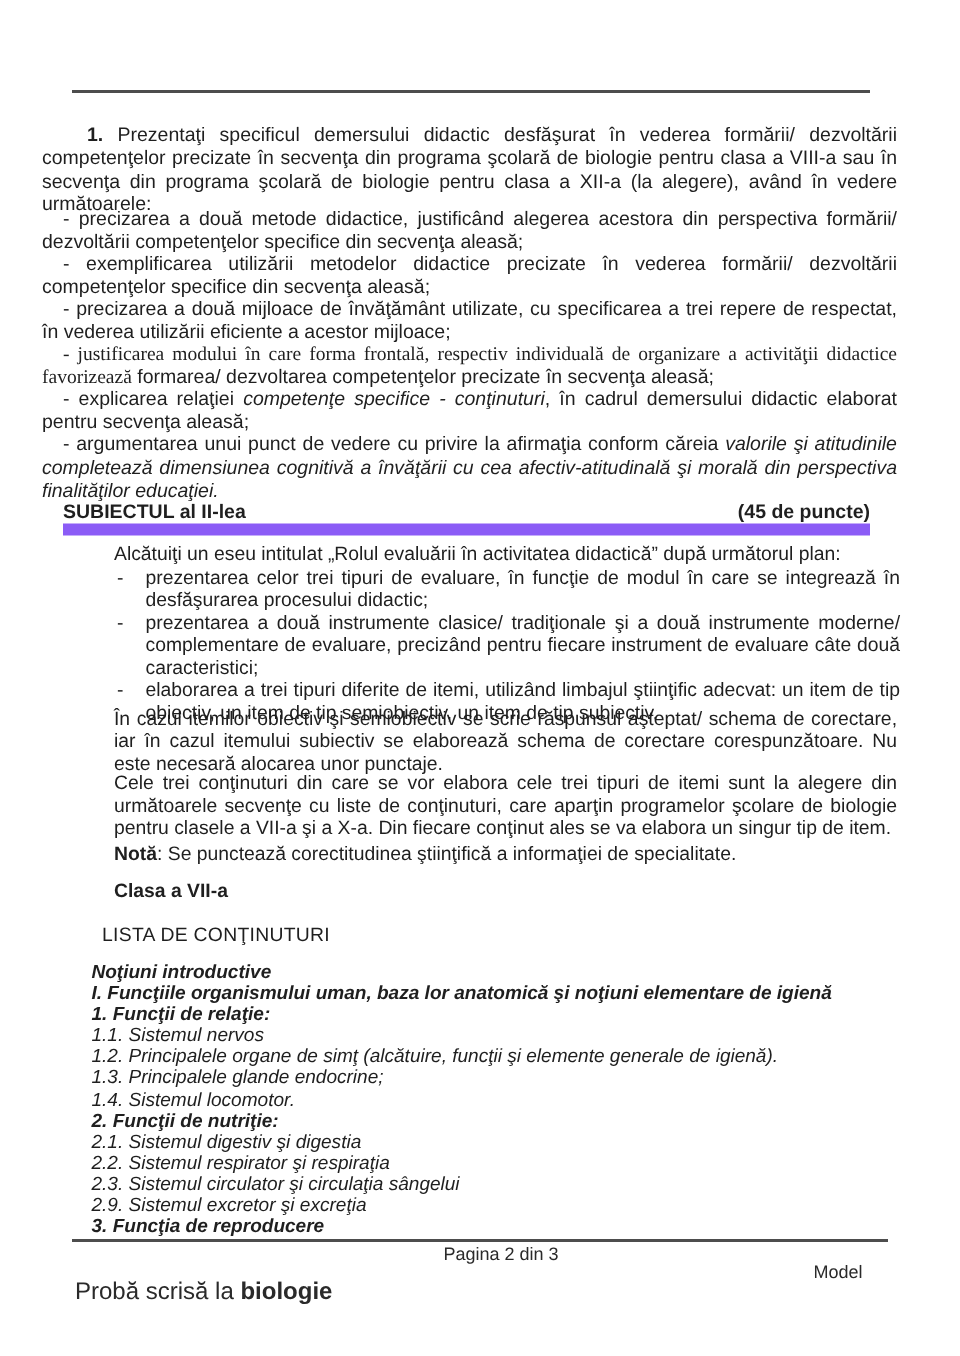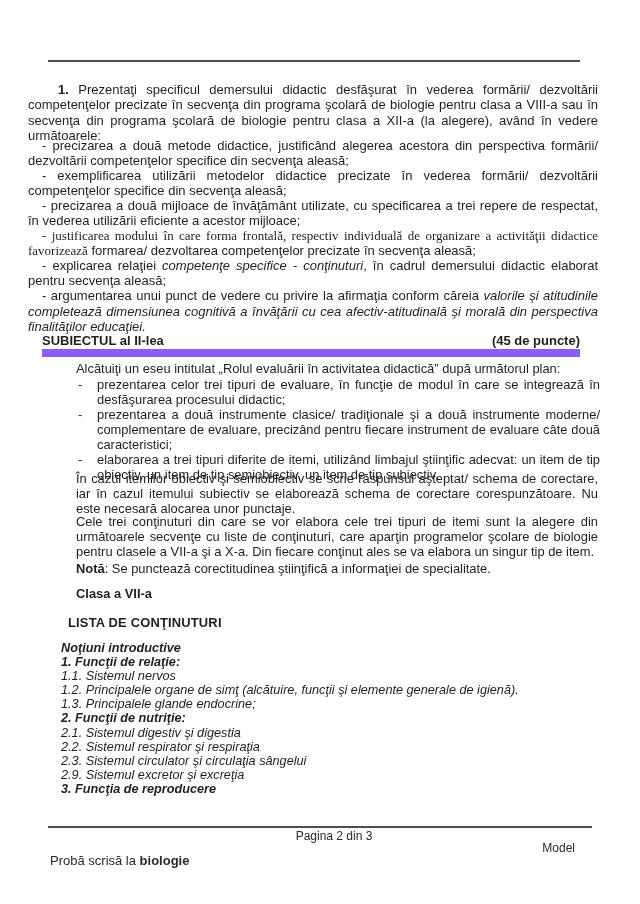--- a/index.html
+++ b/index.html
@@ -27,29 +27,29 @@
   .s2{font-size:12.9px;line-height:15px;}
   .s2-intro{left:76px;top:361px;width:524px;}
   .s2-items{left:78px;top:377px;width:522px;}
   .li{display:flex;}
   .li .dash{flex:none;width:19px;}
   .li .txt{flex:1;text-align:justify;}
   .s2-p1{left:76px;top:471px;width:522px;text-align:justify;}
   .s2-p2{left:76px;top:514px;width:522px;text-align:justify;}
   .nota{left:76px;top:561px;width:522px;}
   .clasa{left:76px;top:586px;font-weight:bold;}
-  .lista{left:68px;top:615px;font-weight:bold;letter-spacing:.2px;}
+  .lista{left:68px;top:615px;font-weight:normal;letter-spacing:.2px;}
   
   .contents{left:61px;top:641px;width:556px;font-style:italic;font-size:12.7px;line-height:14.1px;}
   .contents div{white-space:nowrap;}
   
   .ftr-rule{left:48px;top:826px;width:544px;height:2px;background:#4d4d4d;}
   .ftr-page{left:0;right:0;top:829px;text-align:center;font-size:12px;color:#2a2a2a;padding-left:28px;}
   .ftr-model{left:0;top:841px;width:575px;text-align:right;font-size:12px;color:#2a2a2a;}
-  .ftr-proba{left:50px;top:853px;font-size:13px;color:#2a2a2a;}
+  .ftr-proba{left:50px;top:853px;font-size:16px;color:#2a2a2a;}
 </style>
 </head>
 <body>
 
 <div class="page">
 
   <div class="abs hdr-rule"></div>
 
   <p class="abs p1">
       <span class="first"><span class="b">1.</span><span> Prezentaţi specificul demersului didactic desfăşurat în vederea formării/ dezvoltării competenţelor precizate în secvenţa din programa şcolară de biologie pentru clasa a VIII-a sau în secvenţa din programa şcolară de biologie pentru clasa a XII-a (la alegere), având în vedere următoarele:</span></span>
@@ -89,24 +89,26 @@
   <div class="abs s2 s2-p1">În cazul itemilor obiectiv şi semiobiectiv se scrie răspunsul aşteptat/ schema de corectare, iar în cazul itemului subiectiv se elaborează schema de corectare corespunzătoare. Nu este necesară alocarea unor punctaje.</div>
   <div class="abs s2 nota"><span class="b">Notă</span><span>: Se punctează corectitudinea ştiinţifică a informaţiei de specialitate.</span></div>
 
   <div class="abs s2 s2-p2">Cele trei conţinuturi din care se vor elabora cele trei tipuri de itemi sunt la alegere din următoarele secvenţe cu liste de conţinuturi, care aparţin programelor şcolare de biologie pentru clasele a VII-a şi a X-a. Din fiecare conţinut ales se va elabora un singur tip de item.</div>
 
   <div class="abs s2 clasa">Clasa a VII-a</div>
   <div class="abs s2 lista">LISTA DE CONŢINUTURI</div>
 
   <div class="abs contents">
     <div class="b">Noţiuni introductive</div>
+    <div class="b">I. Funcţiile organismului uman, baza lor anatomică şi noţiuni elementare de igienă</div>
     <div class="b">1. Funcţii de relaţie:</div>
     <div>1.1. Sistemul nervos</div>
     <div>1.2. Principalele organe de simţ (alcătuire, funcţii şi elemente generale de igienă).</div>
     <div>1.3. Principalele glande endocrine;</div>
+    <div>1.4. Sistemul locomotor.</div>
     <div class="b">2. Funcţii de nutriţie:</div>
     <div>2.1. Sistemul digestiv şi digestia</div>
     <div>2.2. Sistemul respirator şi respiraţia</div>
     <div>2.3. Sistemul circulator şi circulaţia sângelui</div>
     <div>2.9. Sistemul excretor şi excreţia</div>
     <div class="b">3. Funcţia de reproducere</div>
   </div>
 
   <div class="abs ftr-rule"></div>
   <div class="abs ftr-page">Pagina 2 din 3</div>

